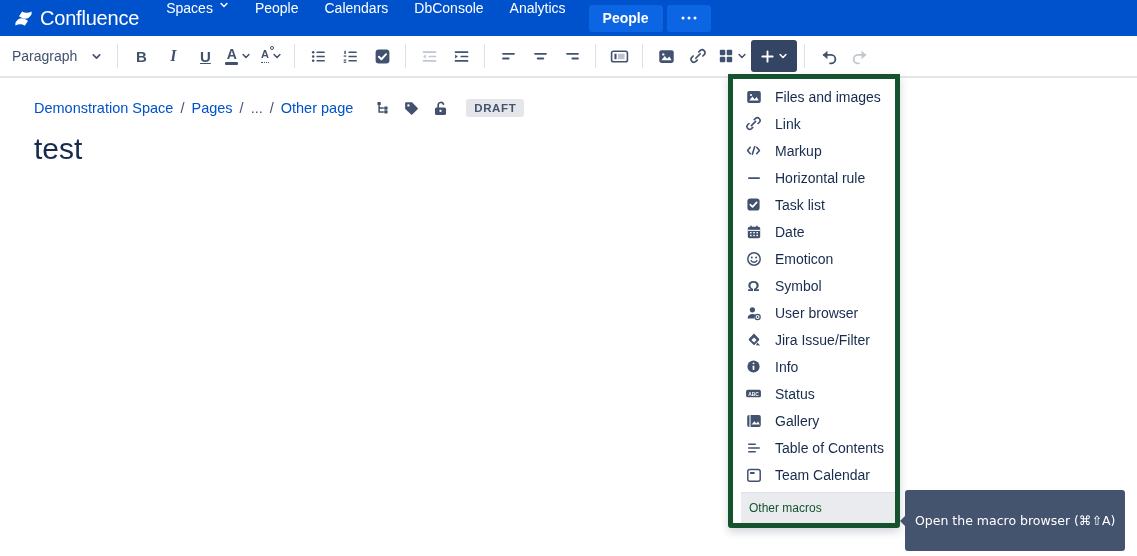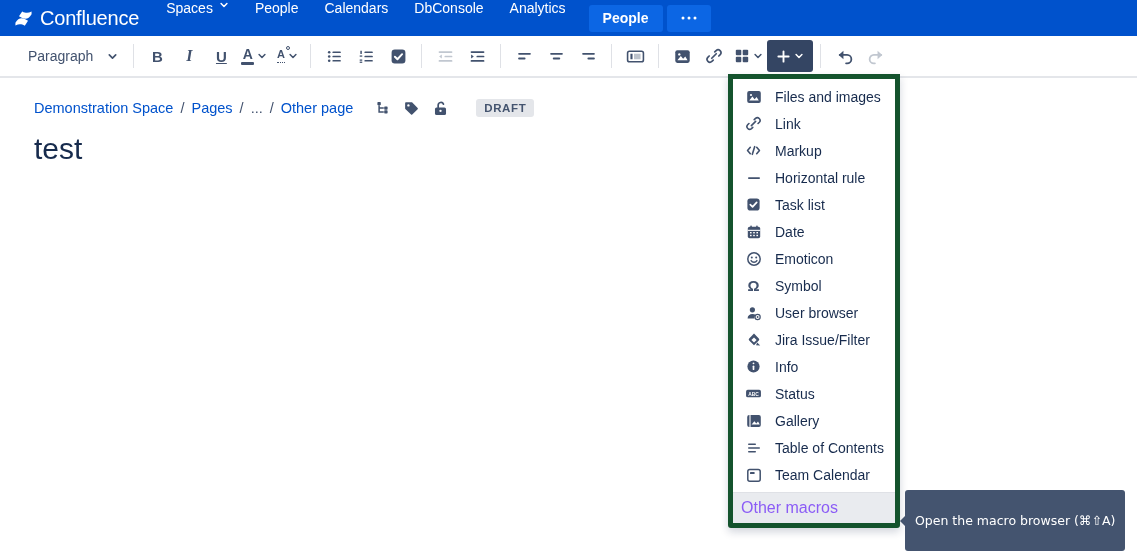--- a/index.html
+++ b/index.html
@@ -18,21 +18,21 @@
   .nav-item .chev { width:10px; height:10px; }
   .nav-spacer { width:10px; }
   .btn-create { background:#0C66E4; color:#fff; font-size:14px; font-weight:700;
                 border:none; border-radius:3px; height:27px; padding:0 14px; cursor:pointer; }
   .btn-more { background:#0C66E4; color:#fff; border:none; border-radius:3px; height:27px;
               width:44px; margin-left:4px; cursor:pointer; display:inline-flex;
               align-items:center; justify-content:center; }
 
   
   .toolbar { position:absolute; left:0; top:36px; width:1137px; height:42px; background:#fff;
-             border-bottom:2px solid #E4E6EA; display:flex; align-items:center; padding:0 20px; }
+             border-bottom:2px solid #E4E6EA; display:flex; align-items:center; padding:0 4px; }
   .tb-group { display:flex; align-items:center; }
   .tb-sep { width:1px; height:24px; background:#DFE1E6; margin:0 7px; }
   .tb-btn { min-width:32px; height:32px; border:none; background:transparent; color:#42526E;
             display:inline-flex; align-items:center; justify-content:center; gap:3px;
             border-radius:3px; cursor:pointer; padding:0 4px; }
   .tb-btn.disabled { color:#C1C7D0; cursor:default; }
   .tb-btn svg { display:block; }
   .style-btn { font-size:14px; color:#42526E; gap:14px; padding:0 8px; min-width:92px;
                justify-content:space-between; }
   .glyph-b { font-weight:800; font-size:15px; }
@@ -48,37 +48,37 @@
   .tb-btn.active-plus { background:#344563; color:#fff; width:46px; }
 
   
   .crumb-row { position:absolute; left:34px; top:99px; display:flex; align-items:center;
                gap:7px; font-size:14.5px;justify-content:flex-end; }
   .crumb-link { color:#0052CC; text-decoration:none; cursor:pointer; white-space:nowrap; }
   .crumb-sep, .crumb-ellipsis { color:#42526E; }
   .crumb-icons { display:flex; align-items:center; gap:12px; margin-left:14px; color:#42526E; }
   .crumb-icons .cicon { cursor:pointer; display:inline-flex; }
   .draft-badge { background:#E4E6EA; color:#44546F; font-size:11.5px; font-weight:700;
-                 letter-spacing:0.6px; border-radius:3px; padding:3px 8px; margin-left:20px; }
+                 letter-spacing:0.6px; border-radius:3px; padding:3px 8px; margin-left:10px; }
   .page-title { position:absolute; left:34px; top:132px; font-size:30px; font-weight:500;
                 color:#172B4D; }
 
   
   .menu { position:absolute; left:728px; top:74px; width:172px; background:#fff;
           border:5px solid #14532d; border-radius:0 0 3px 3px;
           box-shadow:0 4px 8px rgba(9,30,66,0.18); z-index:5; }
   .menu-list { padding:4px 0; }
   .menu-item { height:27px; display:flex; align-items:center; gap:13px; padding:0 12px;
                cursor:pointer; color:#172B4D; font-size:14px; white-space:nowrap; }
   .menu-item .micon { width:17px; height:17px; color:#42526E; display:inline-flex;
                       align-items:center; justify-content:center; flex:none; }
   .menu-item .omega { font-size:15px; font-weight:600; color:#42526E; line-height:1; }
   .menu-footer { border-top:1px solid #DFE1E6; background:#E9EBEF; height:31px;
-                 display:flex; align-items:center; padding:0 8px; font-size:16px;
-                 color:#8b5cf6; cursor:pointer; }
+                 display:flex; align-items:center; padding:0 8px; font-size:12px;
+                 color:#14532d; cursor:pointer;margin-left:8px; }
 
   
   .tooltip { position:absolute; left:905px; top:490px; background:#44546F; color:#fff;
              font-size:12.5px; font-family:"DejaVu Sans", sans-serif; border-radius:3px;
              padding:23px 10px; white-space:nowrap; z-index:6; }
   .tooltip .arrow { position:absolute; left:-5px; top:50%; transform:translateY(-50%);
                     width:0; height:0; border-top:5px solid transparent;
                     border-bottom:5px solid transparent; border-right:5px solid #44546F; }
 </style>
 </head>

